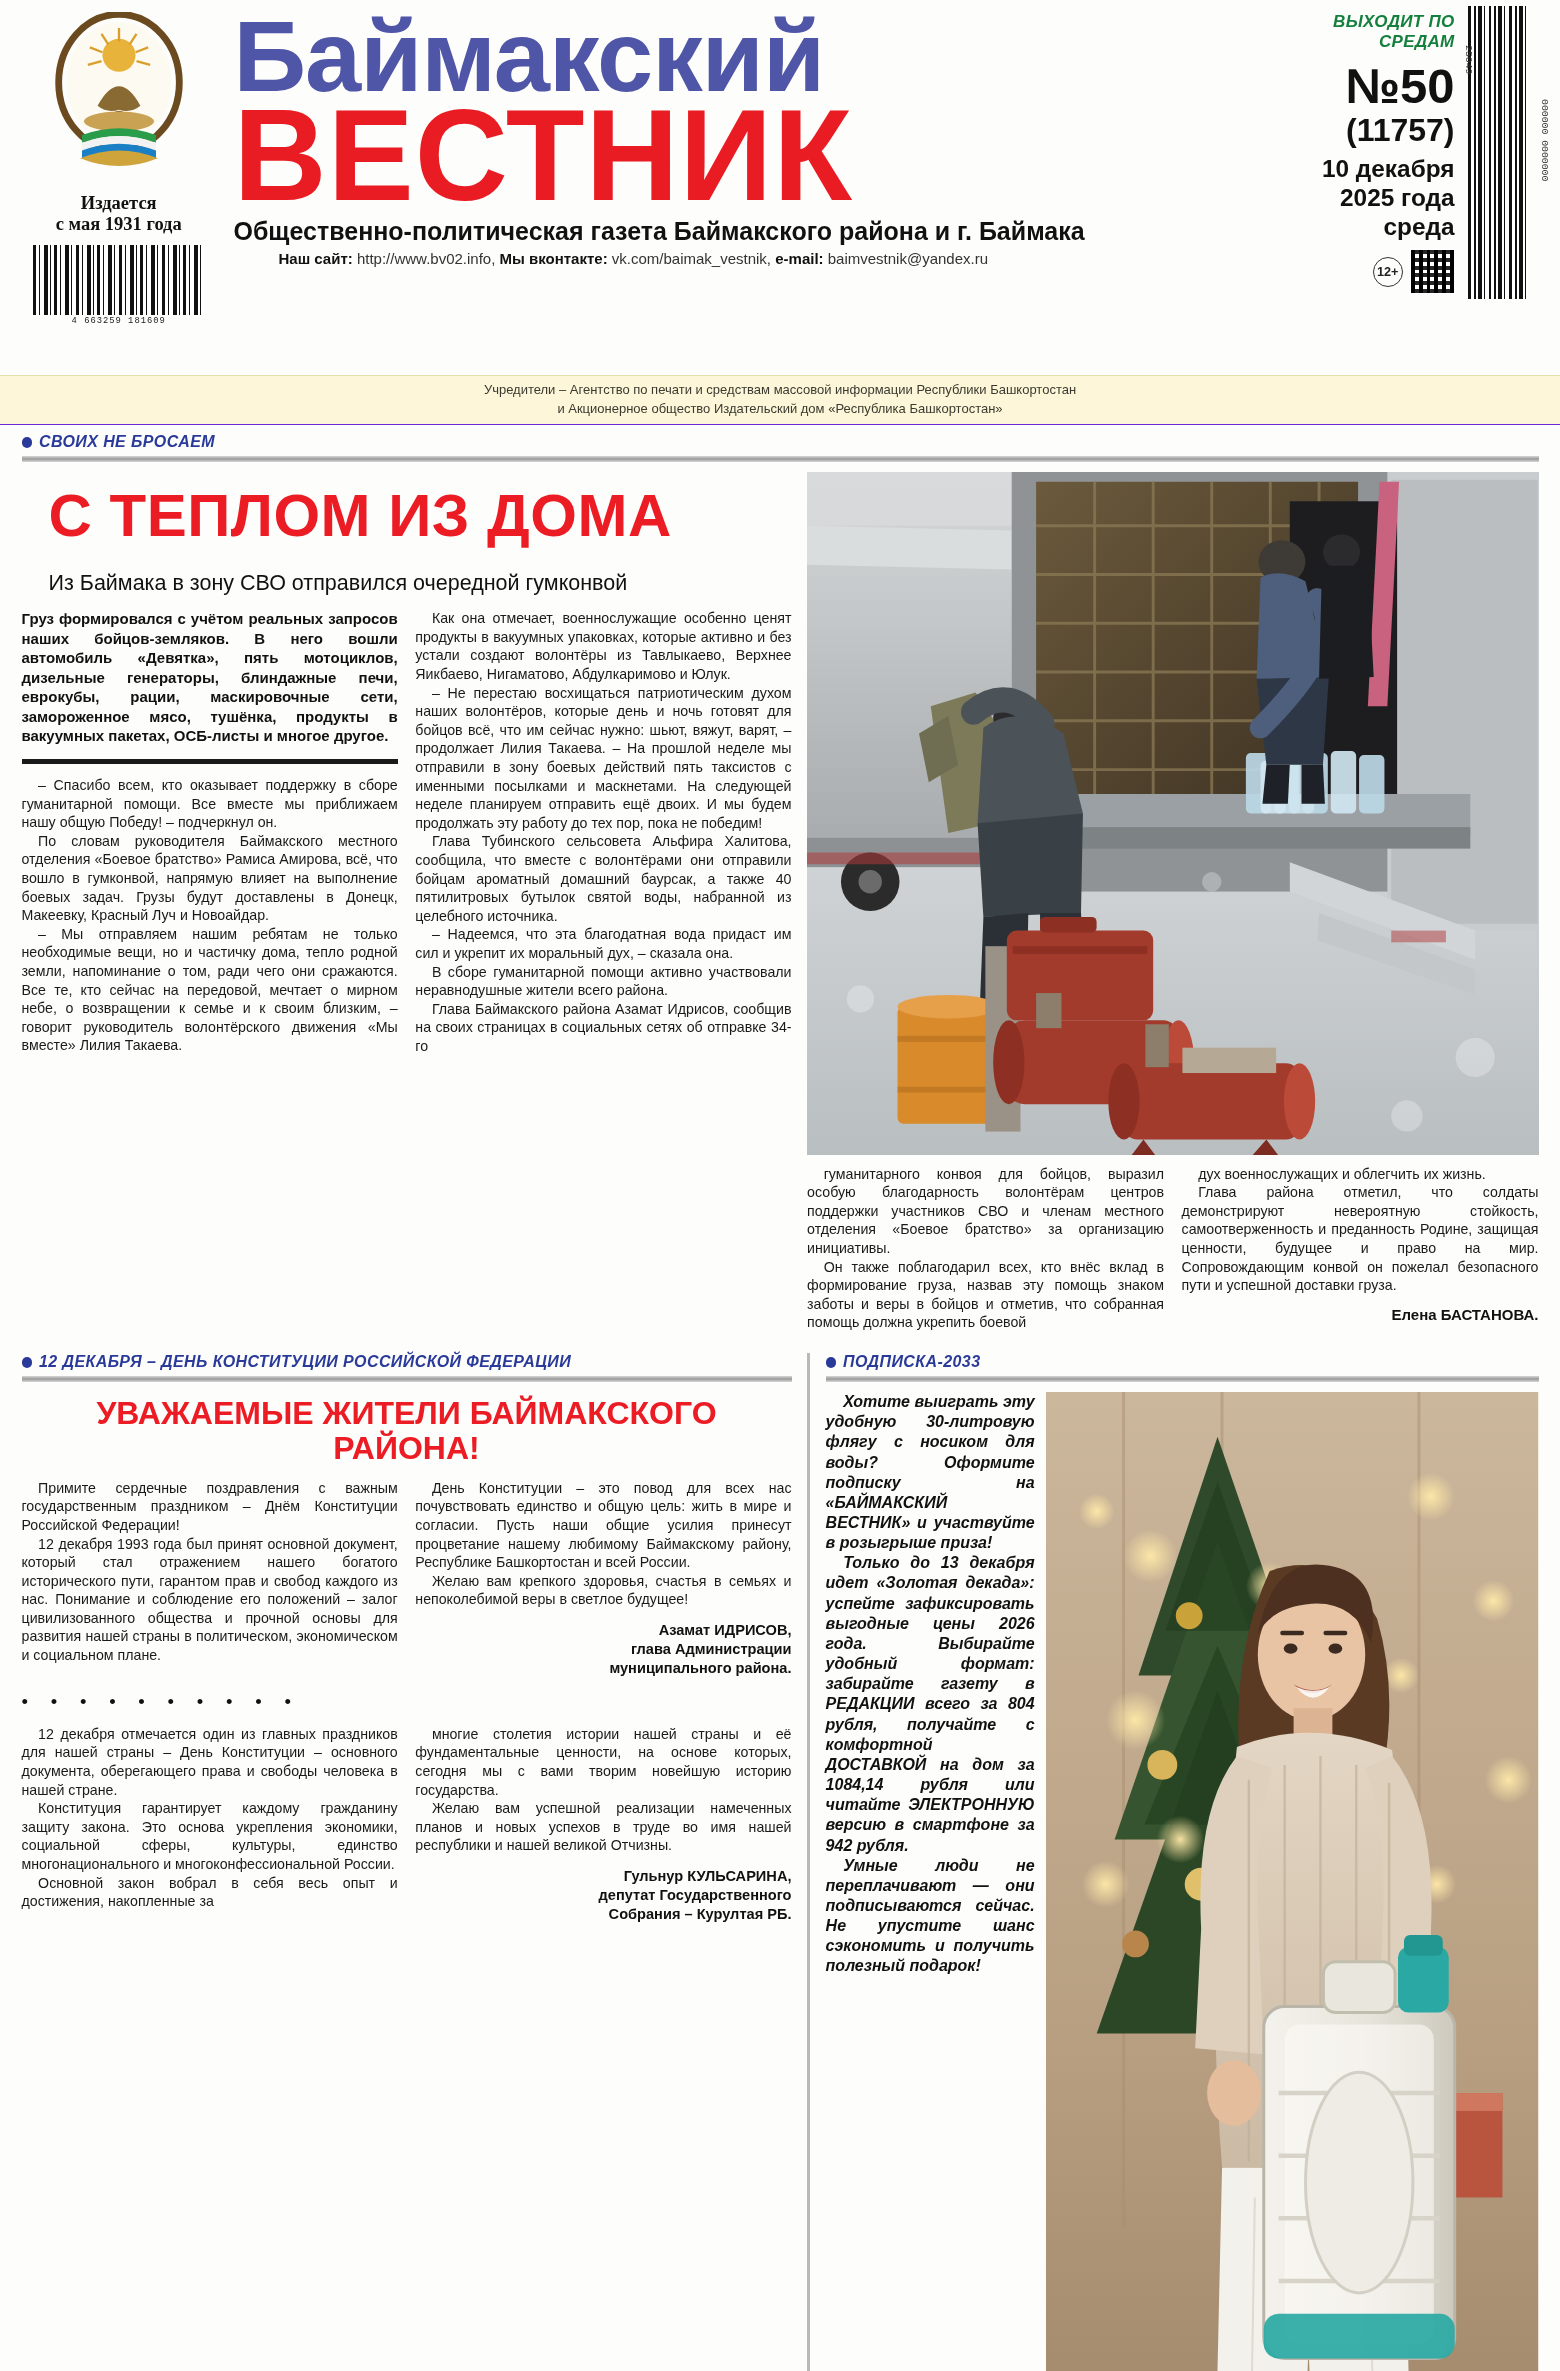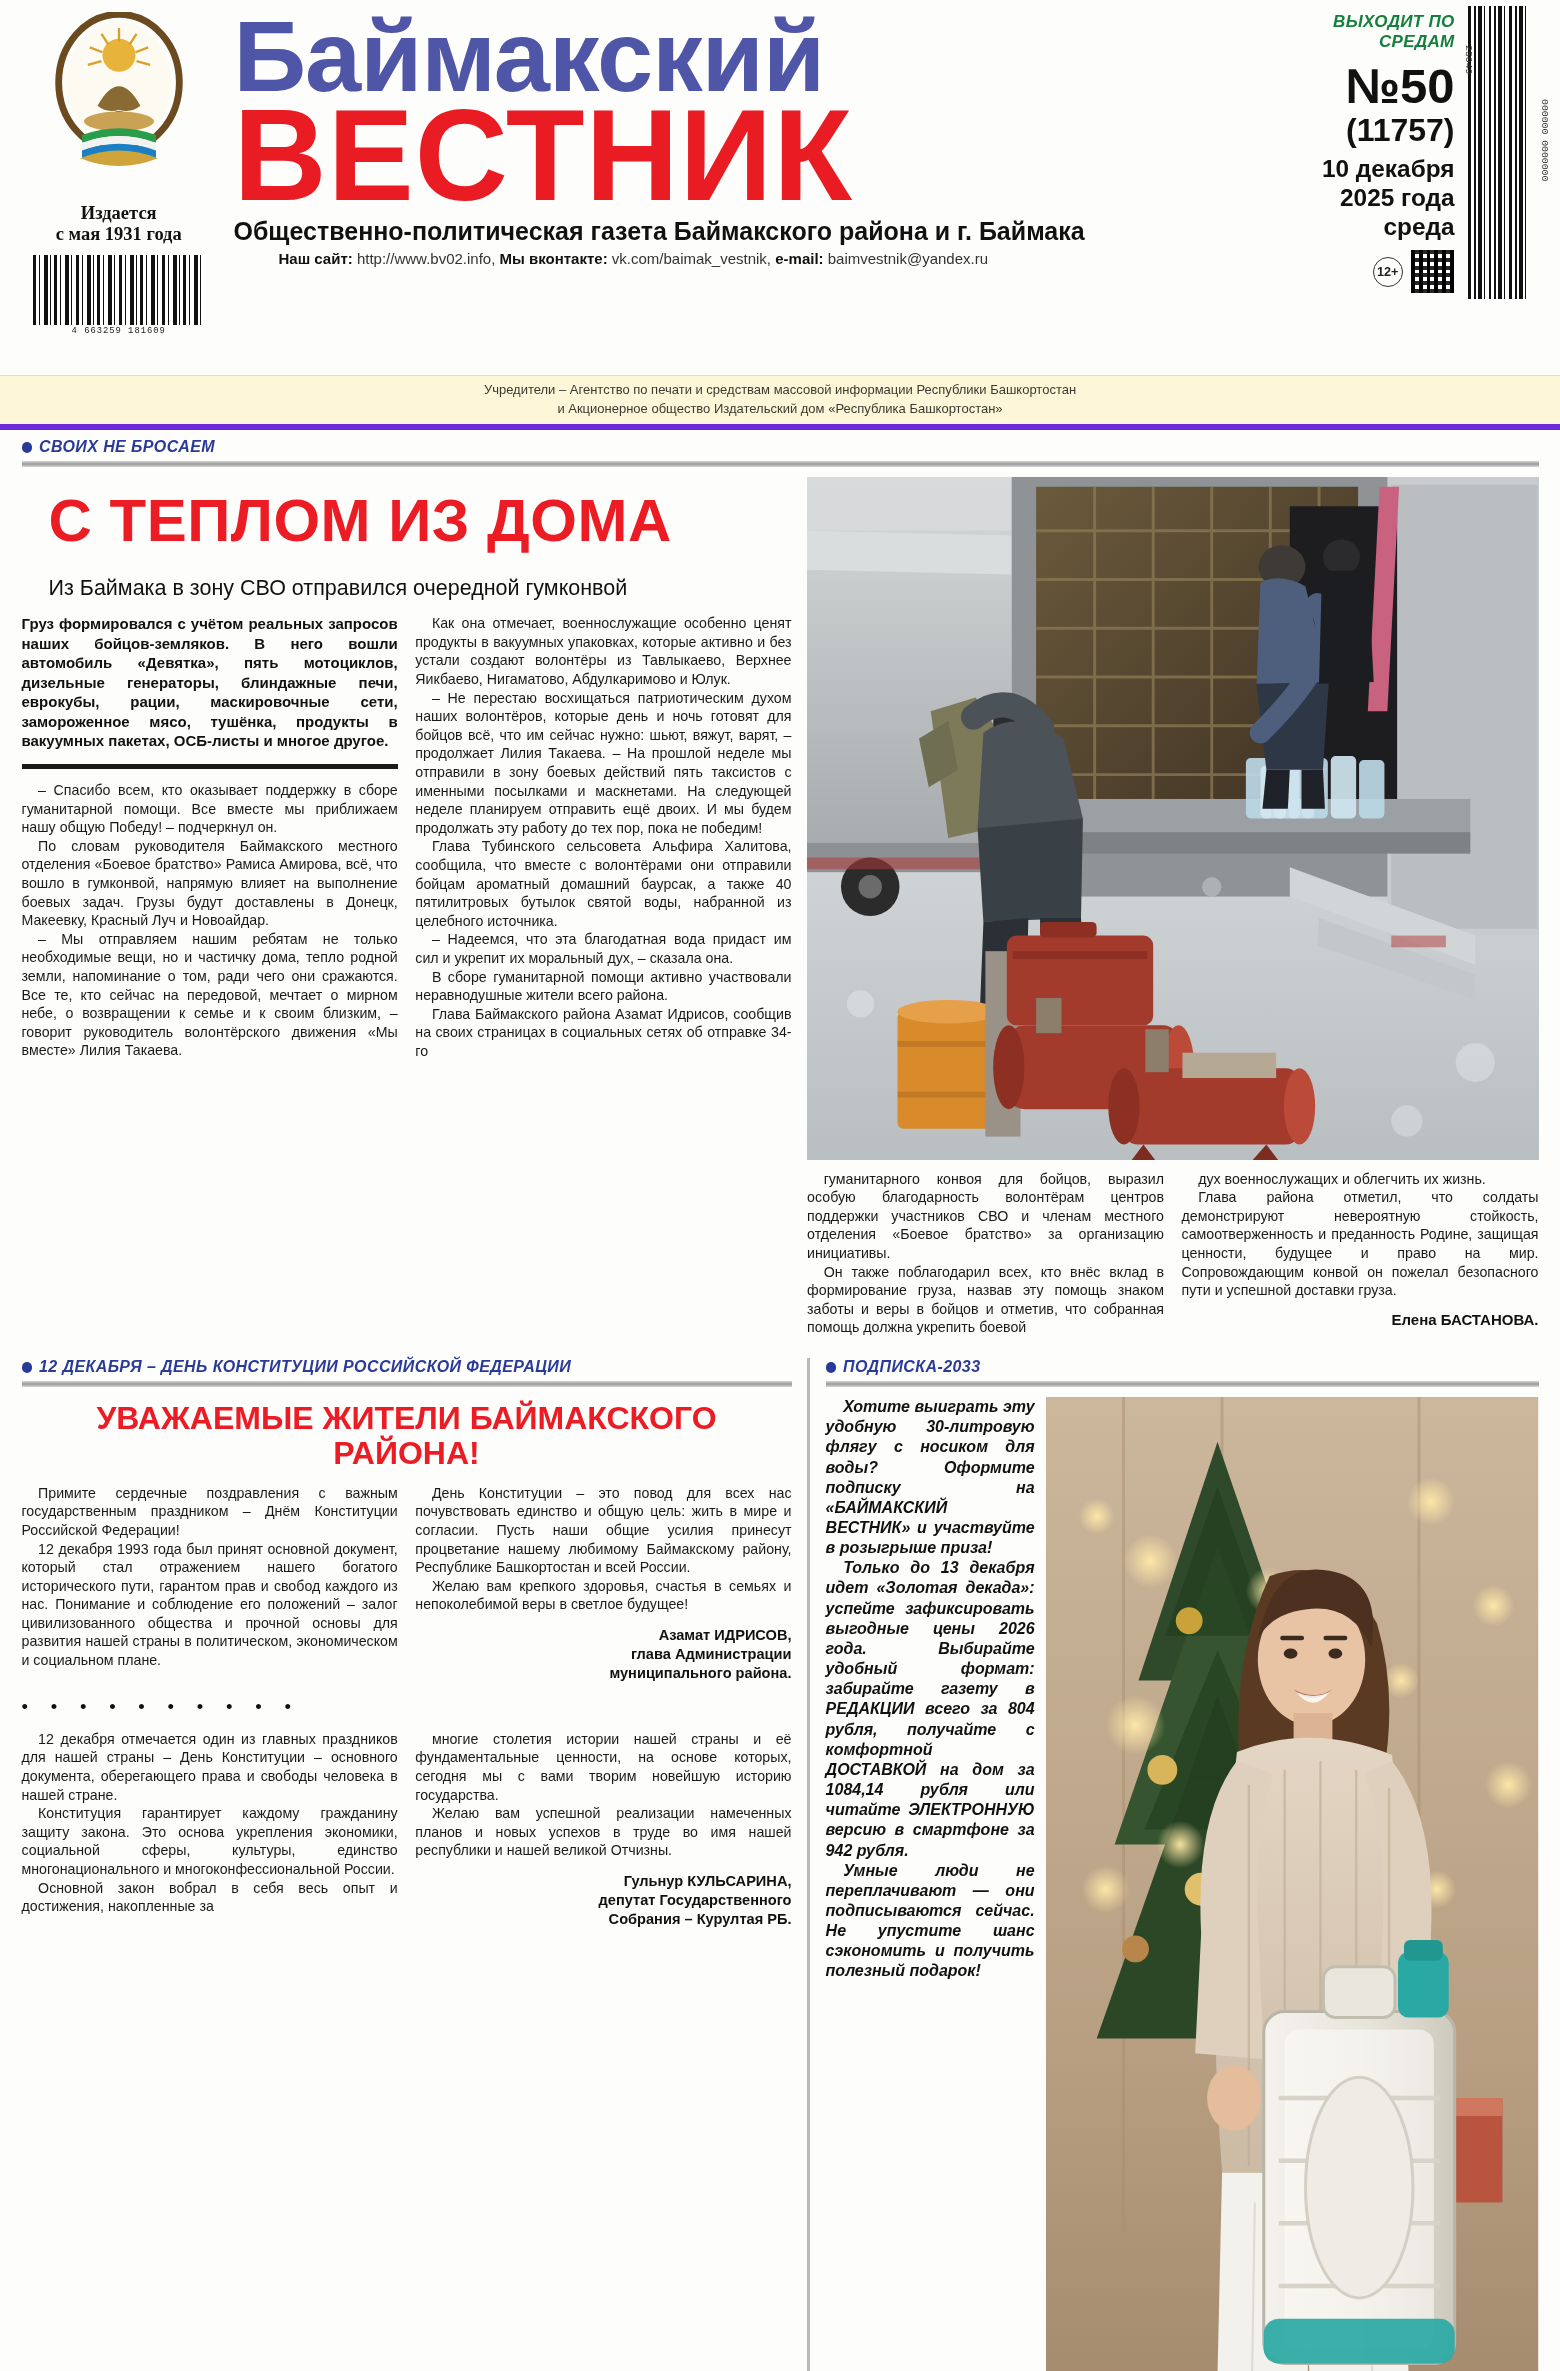--- a/index.html
+++ b/index.html
@@ -14,21 +14,21 @@
   }
   .page { position:relative; width:1560px; height:2372px; background:#fdfdfb; }
 
   
   .masthead { position:relative; height:375px; padding:5.9px 13.7px 0 13.7px; }
   .mh-grid { display:flex; align-items:flex-start; height:332px; }
 
   .mh-left { width:210px; flex:0 0 210px; text-align:center; padding-top:5.9px; }
   .emblem { width:144px; height:172px; margin:0 auto; position:relative; }
   .emblem svg { width:100%; height:100%; display:block; }
-  .pub-since { font-size:18.5px; font-weight:bold; color:#111; line-height:1.15; margin-top:19px;
+  .pub-since { font-size:18.5px; font-weight:bold; color:#111; line-height:1.15; margin-top:9px;
                font-family:"Liberation Serif", serif; }
   .barcode-left { margin:9.8px auto 0; width:171px; height:86px; position:relative; }
   .barcode-left .bars { height:70px; width:100%;
     background:repeating-linear-gradient(to right,
       #111 0px,#111 2.9px,#fff 2.9px,#fff 5.9px,
       #111 5.9px,#111 6.8px,#fff 6.8px,#fff 10.7px,
       #111 10.7px,#111 14.6px,#fff 14.6px,#fff 16.6px,
       #111 16.6px,#111 17.6px,#fff 17.6px,#fff 21.5px);
   }
   .barcode-left .bcnum { font-size:8.8px; letter-spacing:1px; color:#222; margin-top:1px;
@@ -72,21 +72,21 @@
       #111 0px,#111 2.9px,#fff 2.9px,#fff 5.9px,
       #111 5.9px,#111 7.8px,#fff 7.8px,#fff 9.8px,
       #111 9.8px,#111 13.7px,#fff 13.7px,#fff 15.6px,
       #111 15.6px,#111 16.6px,#fff 16.6px,#fff 20.5px);
   }
   .barcode-right .vnum { position:absolute; left:1px; top:39px;
     writing-mode:vertical-rl; font-size:9.8px; font-family:"Liberation Mono",monospace; color:#333; }
   .barcode-right .vnum2 { position:absolute; right:-3.9px; top:93px;
     writing-mode:vertical-rl; font-size:9.8px; font-family:"Liberation Mono",monospace; color:#333; }
 
-  .founders { background:#fdf6d8; border-top:1px solid #e6dfae; border-bottom:6px solid #6d28d9;
+  .founders { background:#fdf6d8; border-top:1px solid #e6dfae; border-bottom:1px solid #6d28d9;
     text-align:center; font-size:13px; color:#3a3a30; line-height:1.45; padding:4.9px 0 5.9px 0; }
 
   
   .rubric { display:flex; align-items:center; gap:6.8px; padding:0 0 2px 0; }
   .rubric .dot { width:10.7px;height:10.7px;border-radius:50%;background:#2a3a99; flex:0 0 10.7px; }
   .rubric .rtext { font-size:16px; font-weight:bold; font-style:italic; color:#2a3a99;
      letter-spacing:0.4px; white-space:nowrap; }
   .rubric-rule { height:5.9px; background:linear-gradient(to bottom,#d8d8d8,#9a9a9a,#d8d8d8);
      margin:2.9px 0 0 0; }
 

